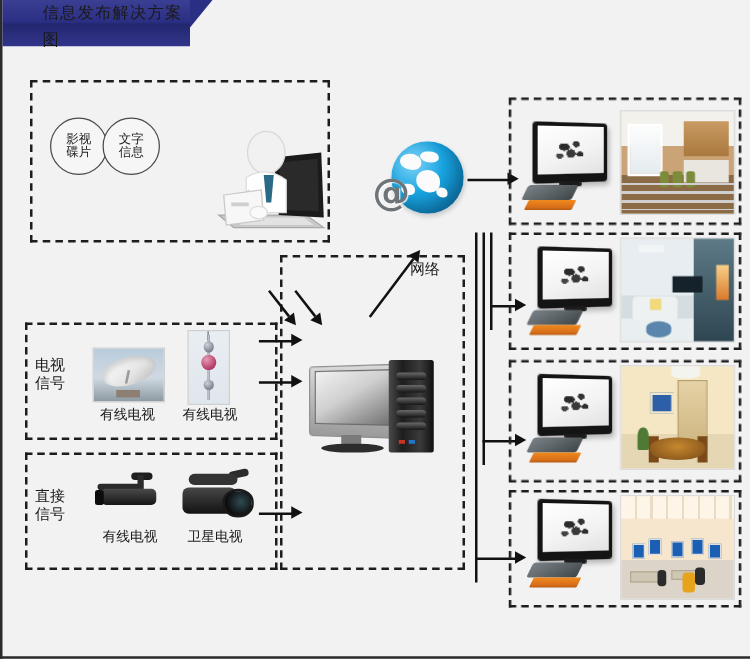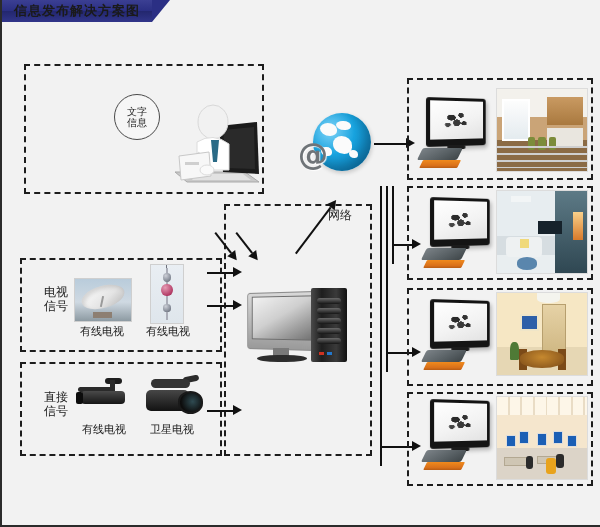--- a/index.html
+++ b/index.html
@@ -13,27 +13,27 @@
   #stage{
     position:absolute;left:0;top:0;width:600px;height:527px;
     background:#f2f2f2;
     border-left:2px solid #2b2b2b;
     border-bottom:2px solid #2b2b2b;
     box-sizing:border-box;
   }
 
   
   .banner{
-    position:absolute;left:0;top:0;height:22px;width:150px;
+    position:absolute;left:0;top:0;height:37px;width:150px;
     background:linear-gradient(180deg,#3b3f93 0%,#2b2f84 48%,#23276f 52%,#31358a 100%);
     color:#ffffff;
-    font-size:13px;font-weight:bold;
+    font-size:13px;font-weight:normal;
     letter-spacing:1px;
     line-height:22px;
-    padding-left:12px;
+    padding-left:32px;
     box-sizing:border-box;
     z-index:5;
   }
   .banner-tail{
     position:absolute;left:150px;top:0;width:0;height:0;
     border-top:22px solid #2b2f84;
     border-right:18px solid transparent;
     z-index:5;
   }
 
@@ -53,21 +53,21 @@
     border:1.4px solid #4a4a4a;
     background:#f6f6f6;
     display:flex;align-items:center;justify-content:center;
     text-align:center;
     font-size:10px;line-height:11px;color:#1a1a1a;
   }
   .circ span{display:block;}
 
   
   .sidelabel{
-    position:absolute;font-size:12px;line-height:14px;color:#1a1a1a;text-align:right;
+    position:absolute;font-size:12px;line-height:14px;color:#1a1a1a;text-align:left;
   }
   .caption{
     position:absolute;font-size:11px;color:#1a1a1a;text-align:center;white-space:nowrap;
   }
 
   
   .hline{position:absolute;height:0;border-top:2px solid #111;}
   .vline{position:absolute;width:0;border-left:2px solid #111;}
   .ahead{
     position:absolute;width:0;height:0;
@@ -261,21 +261,27 @@
 </head>
 <body>
 
 <div id="stage">
 
   <div class="banner cn">信息发布解决方案图</div>
   <div class="banner-tail"></div>
 
   <div class="dbox" style="left:22px;top:64px;width:240px;height:130px;"></div>
 
-  <div class="circ cn" style="left:112px;top:94px;">
+  <div class="circ cn" style="left:38px;top:94px;">
+    <span>
+      <span>影视</span>
+      <span>碟片</span>
+    </span>
+  </div>
+  <div class="circ cn" style="left:80px;top:94px;">
     <span>
       <span>文字</span>
       <span>信息</span>
     </span>
   </div>
 
   <div class="person-wrap" style="left:165px;top:100px;width:96px;height:86px;">
     <svg width="96" height="86" viewBox="0 0 96 86">
 
       <polygon points="8,72 78,72 92,82 20,82" fill="#c9c9c9" stroke="#a9a9a9" stroke-width="1"></polygon>

